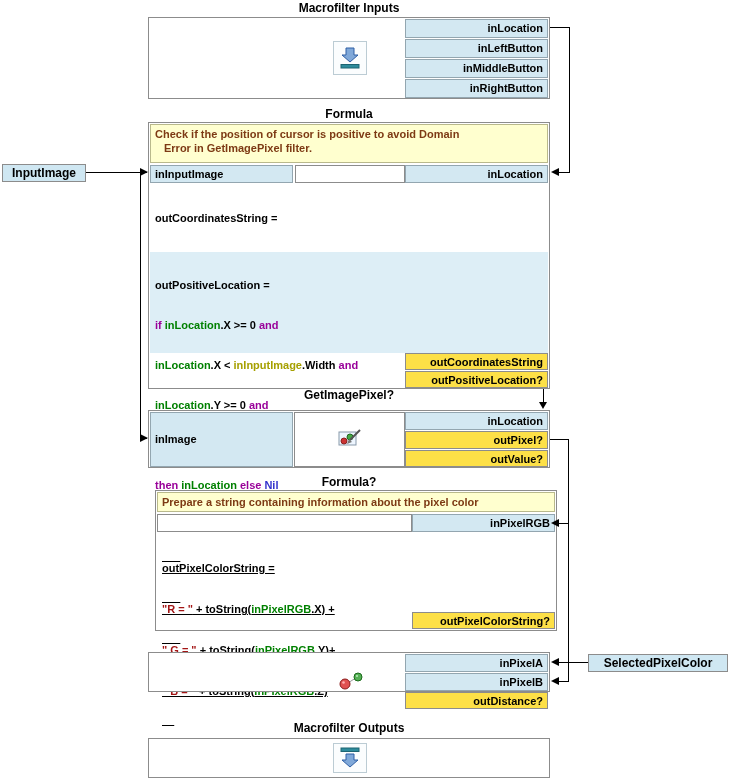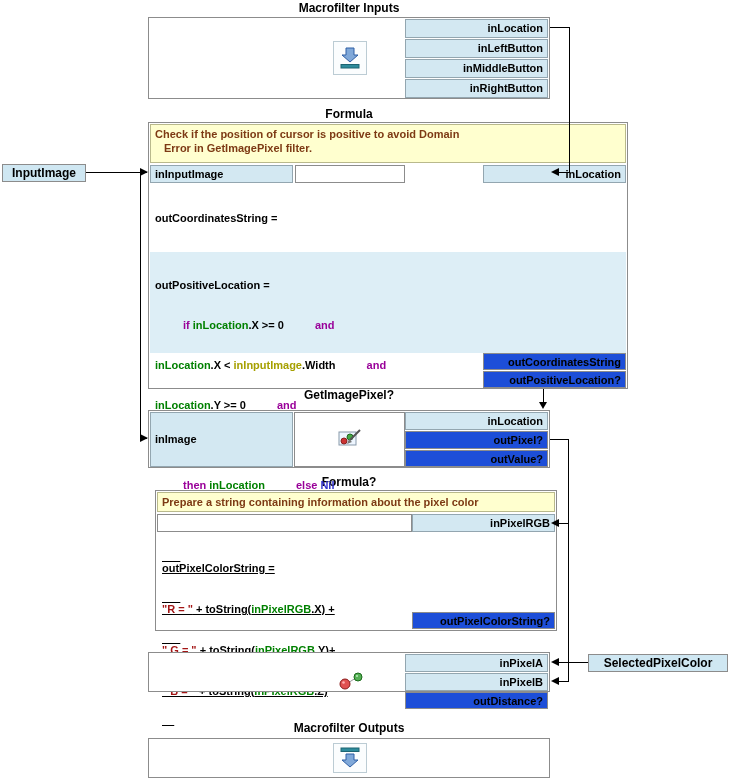--- a/index.html
+++ b/index.html
@@ -6,41 +6,41 @@
   body { margin: 0; background: #fff; }
   #canvas { position: relative; width: 750px; height: 784px; background: #fff;
             font-family: "Liberation Sans", sans-serif; overflow: hidden; }
   .title { position: absolute; left: 148px; width: 402px; text-align: center;
            font-size: 12px; font-weight: bold; color: #000; line-height: 13px; }
   .block { position: absolute; border: 1px solid #8c8c8c; background: #fff; }
   .pcell { position: absolute; right: 1px; width: 143px; height: 18px;
            border: 1px solid #93a6b0; background: #d3e8f2; font-size: 11px;
            font-weight: bold; text-align: right; padding: 3px 4px 0 0;
            line-height: 11px; overflow: hidden; color: #000; }
-  .pcell.out { background: #1d4ed8; border-color: #8c8c8c; }
+  .pcell.out { background: #fde047; border-color: #8c8c8c; }
   .lcell { position: absolute; left: 1px; width: 143px; border: 1px solid #93a6b0;
            background: #d3e8f2; font-size: 11px; font-weight: bold;
            padding: 3px 0 0 4px; line-height: 11px; color: #000; }
   .lcell.vcenter { display: flex; align-items: center; padding: 0 0 0 4px; }
   .mcell { position: absolute; border: 1px solid #8c8c8c; background: #fff;
            display: flex; align-items: center; justify-content: center; }
   .comment { position: absolute; left: 1px; right: 1px; background: #ffffcf;
              border: 1px solid #b9b98c; color: #7d3a14; font-size: 11px;
              font-weight: bold; padding: 2px 4px; line-height: 14px; }
   .comment .indent { padding-left: 9px; }
   .code { position: absolute; left: 1px; right: 1px; font-size: 11px;
           font-weight: bold; white-space: pre; padding: 4px 0 0 5px; }
   .code .ln { height: 17px; }
   .code.alt { background: #ddeef6; padding-top: 3px; }
   .code.alt .ln { height: 16px; }
   .c-plain { color: #000000; }
   .c-str   { color: #a31515; }
   .c-var   { color: #008000; }
   .c-port  { color: #a6a000; }
-  .c-kw    { color: #990099; margin-left: 28px; }
+  .c-kw    { color: #990099; }
   .c-nil   { color: #3333cc; }
   .tag { position: absolute; background: #cfe7f2; border: 1px solid #8c8c8c;
          font-size: 12px; font-weight: bold; text-align: center;
          padding: 3px 0 0; line-height: 11px; color: #000; }
   .iconframe { position: absolute; border: 1px solid #bcccd4; background: #fbfdfe;
                display: flex; align-items: center; justify-content: center; }
   #wires { position: absolute; left: 0; top: 0; pointer-events: none; }
 </style>
 </head>
 <body>
@@ -60,21 +60,21 @@
         <polygon points="8,2 16,2 16,9 20,9 12,16 4,9 8,9" fill="#7fa8d9" stroke="#2f5fa5"></polygon>
         <rect x="3" y="18.5" width="18" height="3.5" fill="#2e8b9b" stroke="#1d6472"></rect>
       </svg>
     </div>
     <div class="pcell" style="top:1px;height:19px;">inLocation</div>
     <div class="pcell" style="top:21px;height:19px;">inLeftButton</div>
     <div class="pcell" style="top:41px;height:19px;">inMiddleButton</div>
     <div class="pcell" style="top:61px;height:19px;">inRightButton</div>
   </div>
 
-  <div class="block" style="left:148px;top:122px;width:480px;height:267px;">
+  <div class="block" style="left:148px;top:122px;width:402px;height:267px;">
     <div class="comment" style="top:1px;height:39px;">
       <div>Check if the position of cursor is positive to avoid Domain</div>
       <div class="indent">Error in GetImagePixel filter.</div>
     </div>
     <div class="lcell" style="top:42px;height:18px;">inInputImage</div>
     <div class="mcell" style="left:146px;top:42px;width:110px;height:18px;"></div>
     <div class="pcell" style="top:42px;">inLocation</div>
     <div class="code" style="top:61px;height:68px;">
       <div class="ln"><span class="c-plain">outCoordinatesString =</span></div>
       <div class="ln"><span class="c-str">"X = "</span><span class="c-plain"> + toString(</span><span class="c-var">inLocation</span><span class="c-plain">.X) +</span></div>

